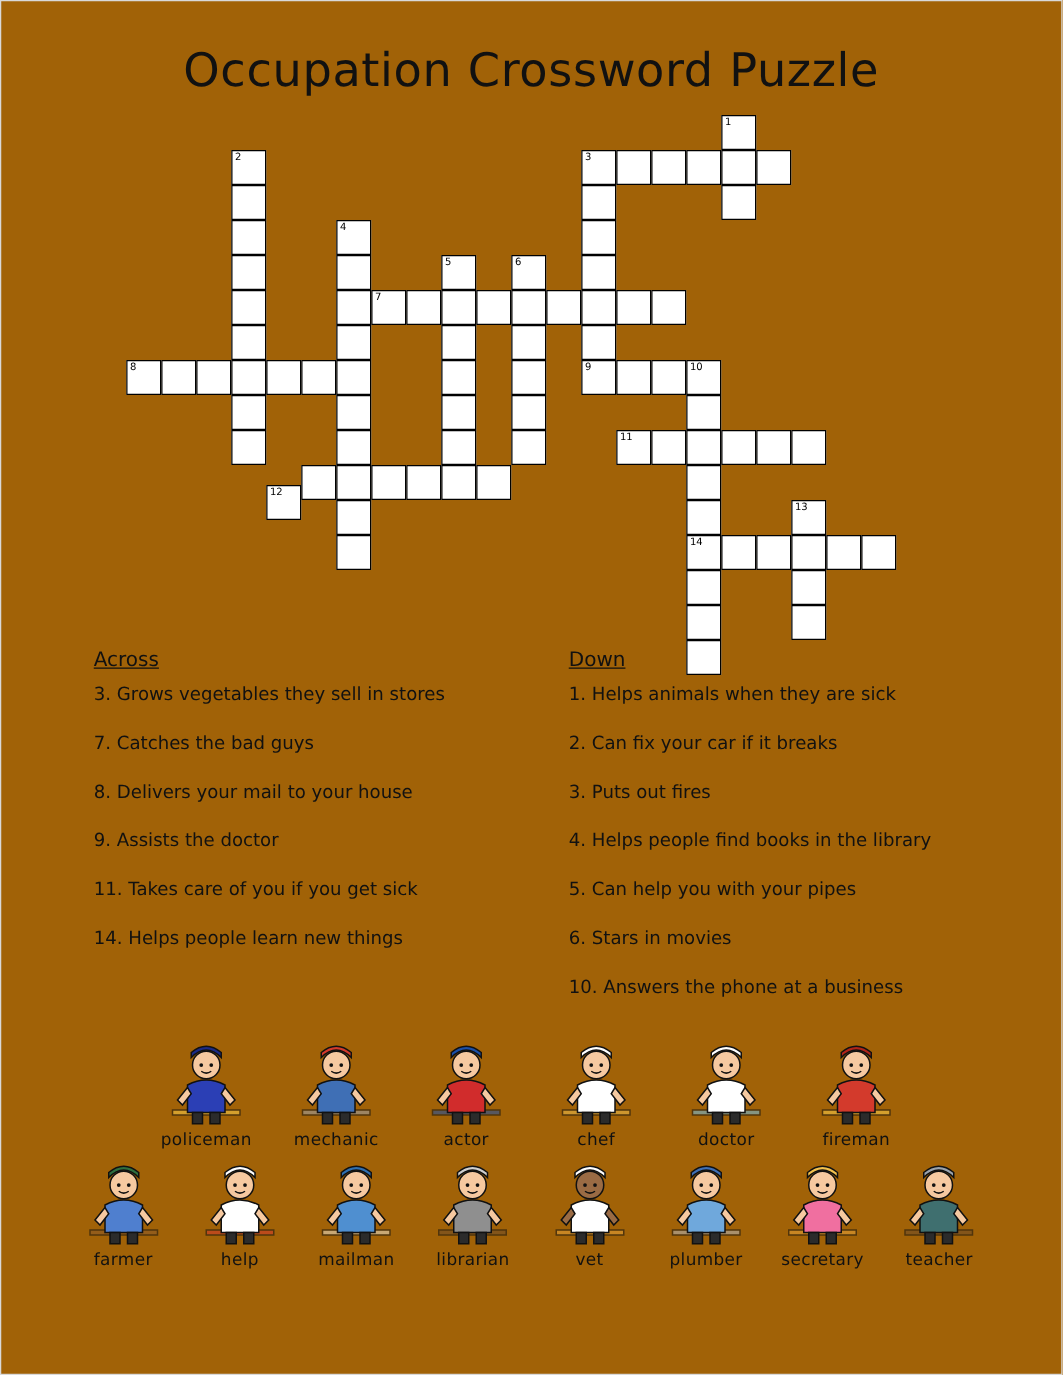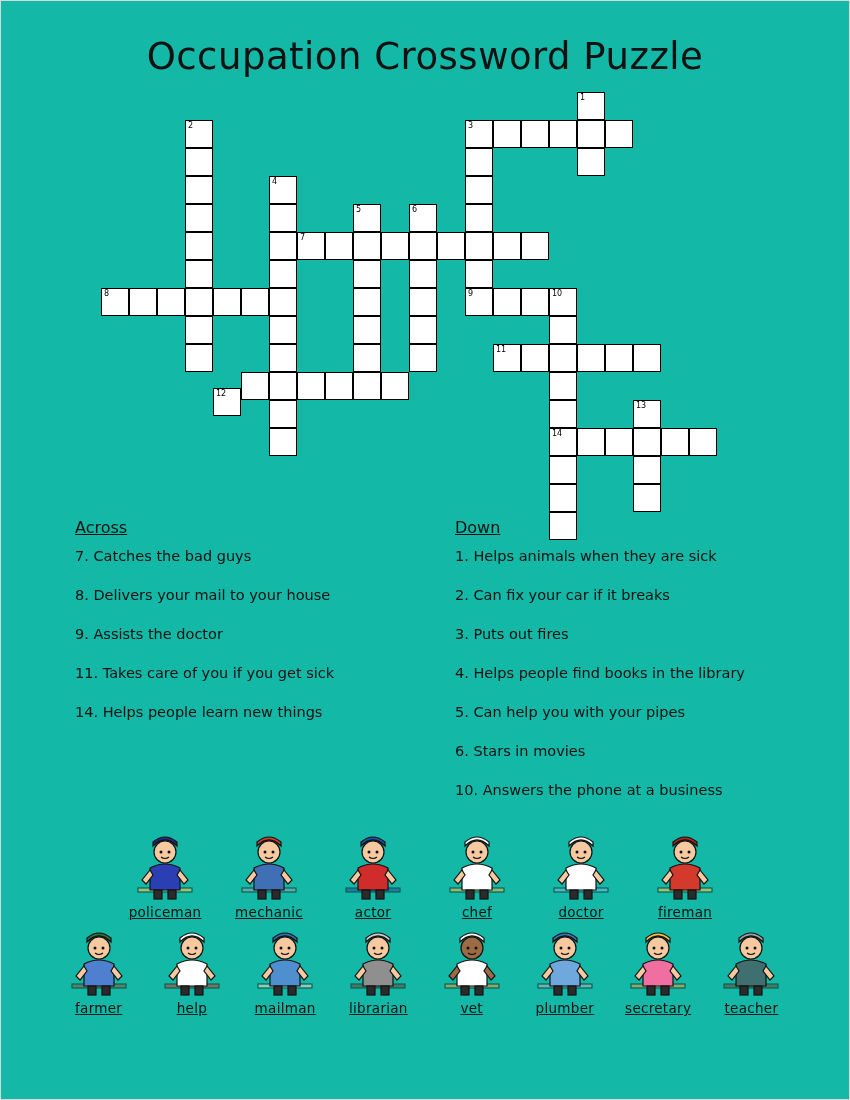--- a/index.html
+++ b/index.html
@@ -14,21 +14,21 @@
     color: #1a1a1a;
     position: relative;
     overflow: hidden;
   }
   .page {
     position: relative;
     width: 850px;
     height: 1100px;
     box-sizing: border-box;
     border: 1px solid #d9d9d9;
-    background: #14b8a6;
+    background: #a16207;
   }
   .title {
     text-align: center;
     font-size: 37px;
     font-family: "DejaVu Sans", sans-serif;
     font-weight: 400;
     letter-spacing: 0.5px;
     color: #111;
     margin-top: 34px;
   }
@@ -86,21 +86,20 @@
   .bank {
     width: 740px;
     margin: 8px auto 0 auto;
   }
   .bank-row {
     display: flex;
     justify-content: center;
     align-items: flex-end;
     gap: 6px;
     margin-bottom: 4px;
-    text-decoration: underline;
   }
   .bank-item {
     width: 98px;
     text-align: center;
   }
   .bank-art {
     height: 74px;
     display: flex;
     align-items: flex-end;
     justify-content: center;
@@ -234,20 +233,21 @@
       <div class="cell" style="left: 504px; top: 364px;"></div>
       <div class="cell" style="left: 588px; top: 364px;"></div>
       <div class="cell" style="left: 504px; top: 392px;"></div>
       <div class="cell" style="left: 588px; top: 392px;"></div>
       <div class="cell" style="left: 504px; top: 420px;"></div>
     </div>
 
   <div class="clues">
     <div class="clue-col">
       <div class="clue-head">Across</div>
+      <div class="clue">3. Grows vegetables they sell in stores</div>
       <div class="clue">7. Catches the bad guys</div>
       <div class="clue">8. Delivers your mail to your house</div>
       <div class="clue">9. Assists the doctor</div>
       <div class="clue">11. Takes care of you if you get sick</div>
       <div class="clue">14. Helps people learn new things</div>
     </div>
     <div class="clue-col">
       <div class="clue-head">Down</div>
       <div class="clue">1. Helps animals when they are sick</div>
       <div class="clue">2. Can fix your car if it breaks</div>

